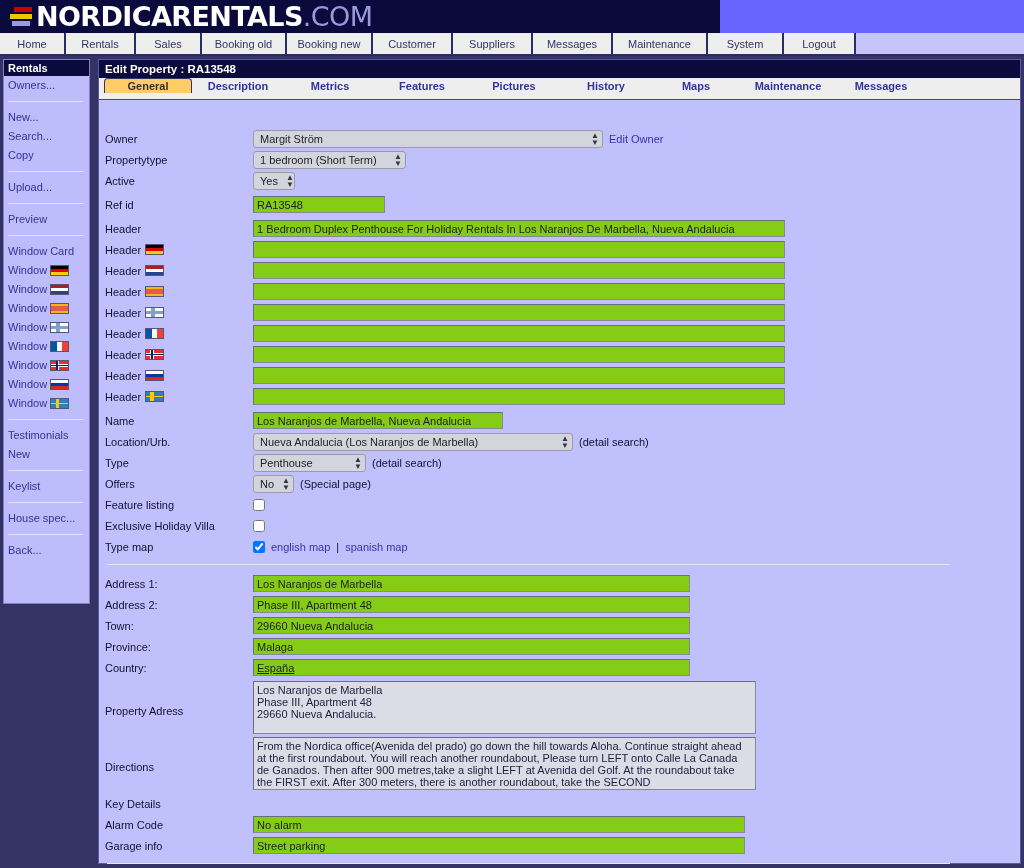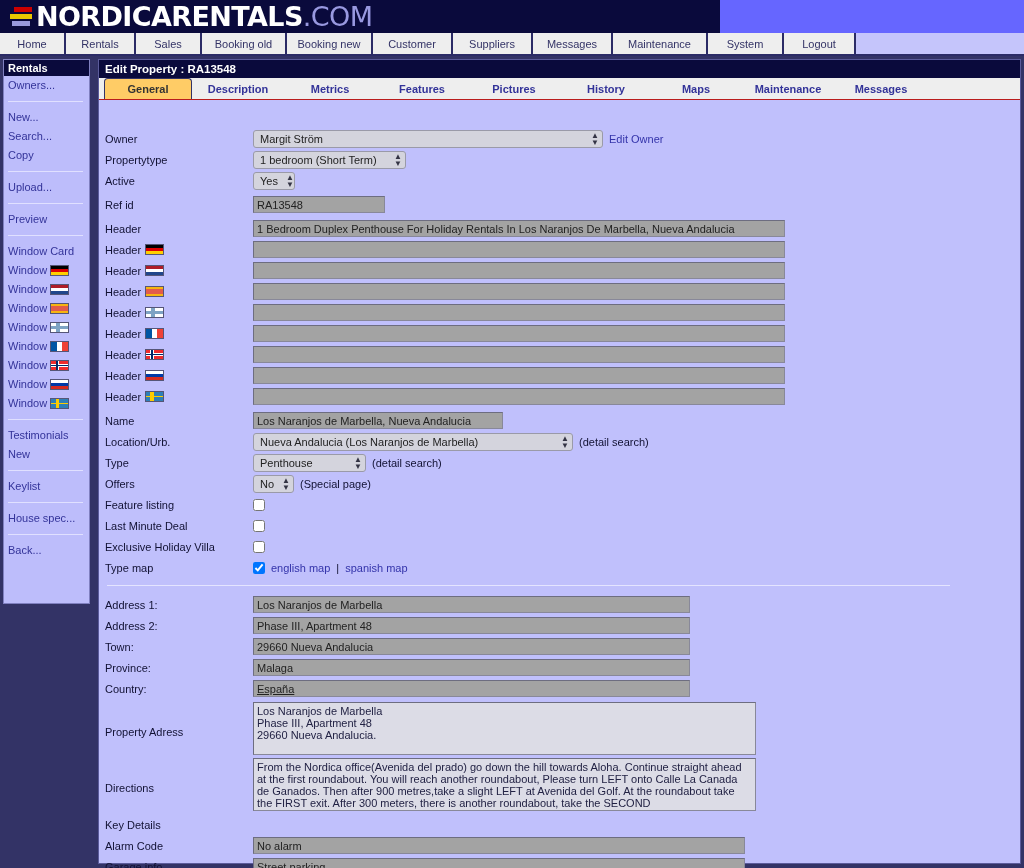--- a/index.html
+++ b/index.html
@@ -179,21 +179,21 @@
     font-size: 11.5px;
     padding: 3px 0 3px 6px;
   }
   
   #tabs {
     background: #c0c0fc;
     display: flex;
     height: 22px;
     padding-left: 5px;
     position: relative;
-    border-bottom: 1px solid #b91c1c;
+    border-bottom: 7px solid #b91c1c;
   }
   #tabstrip-bg {
     position: absolute; left: 0; top: 0; right: 0; height: 21px;
     background: #eeeeee;
   }
   .tab {
     position: relative;
     z-index: 2;
     min-width: 80px;
     font-size: 11px;
@@ -231,21 +231,21 @@
     display: flex;
     align-items: center;
     gap: 4px;
   }
   .fieldarea { display: flex; align-items: center; gap: 6px; }
 
   input[type=text] {
     font-family: "Liberation Sans", sans-serif;
     font-size: 11px;
     color: #222222;
-    background: #a3a3a3;
+    background: #84cc16;
     border: 1px solid #888899;
     border-top-color: #6d6d80;
     border-left-color: #6d6d80;
     padding: 1px 3px;
     height: 17px;
   }
   textarea {
     font-family: "Liberation Sans", sans-serif;
     font-size: 11px;
     color: #222244;
@@ -659,24 +659,20 @@
             </div>
             <span class="note">(Special page)</span>
           </div>
         </div>
 
         <div class="row">
           <div class="lbl">Feature listing</div>
           <input type="checkbox" style="">
         </div>
         <div class="row">
-          <div class="lbl">Last Minute Deal</div>
-          <input type="checkbox" style="">
-        </div>
-        <div class="row">
           <div class="lbl">Exclusive Holiday Villa</div>
           <input type="checkbox" style="">
         </div>
         <div class="row">
           <div class="lbl">Type map</div>
           <div class="fieldarea">
             <input type="checkbox" checked="" style="">
             <a class="link">english map</a>
             <span class="note">|</span>
             <a class="link">spanish map</a>

